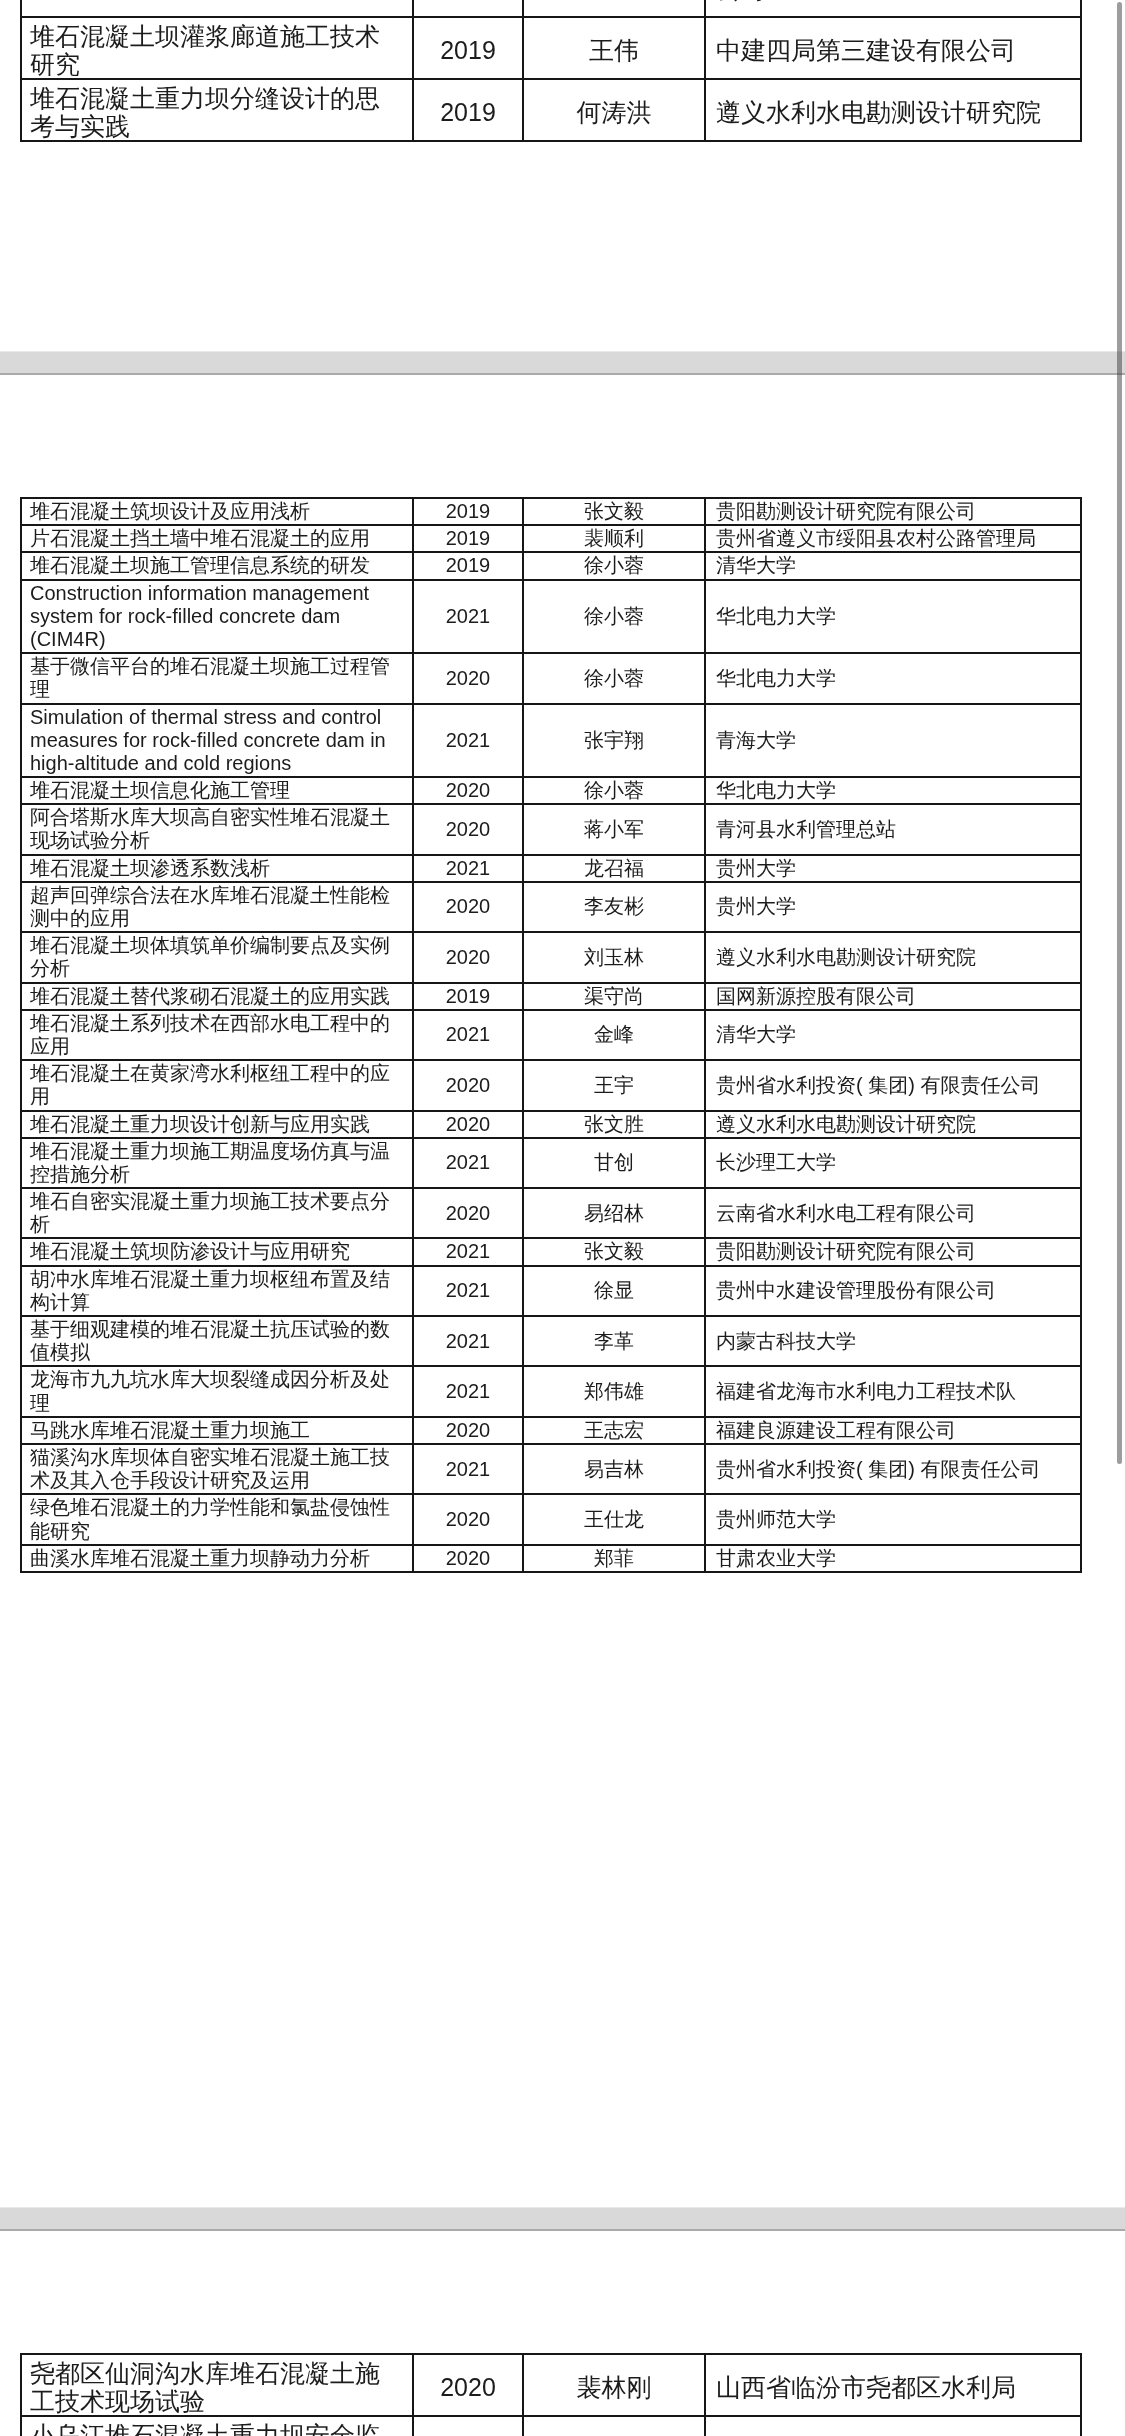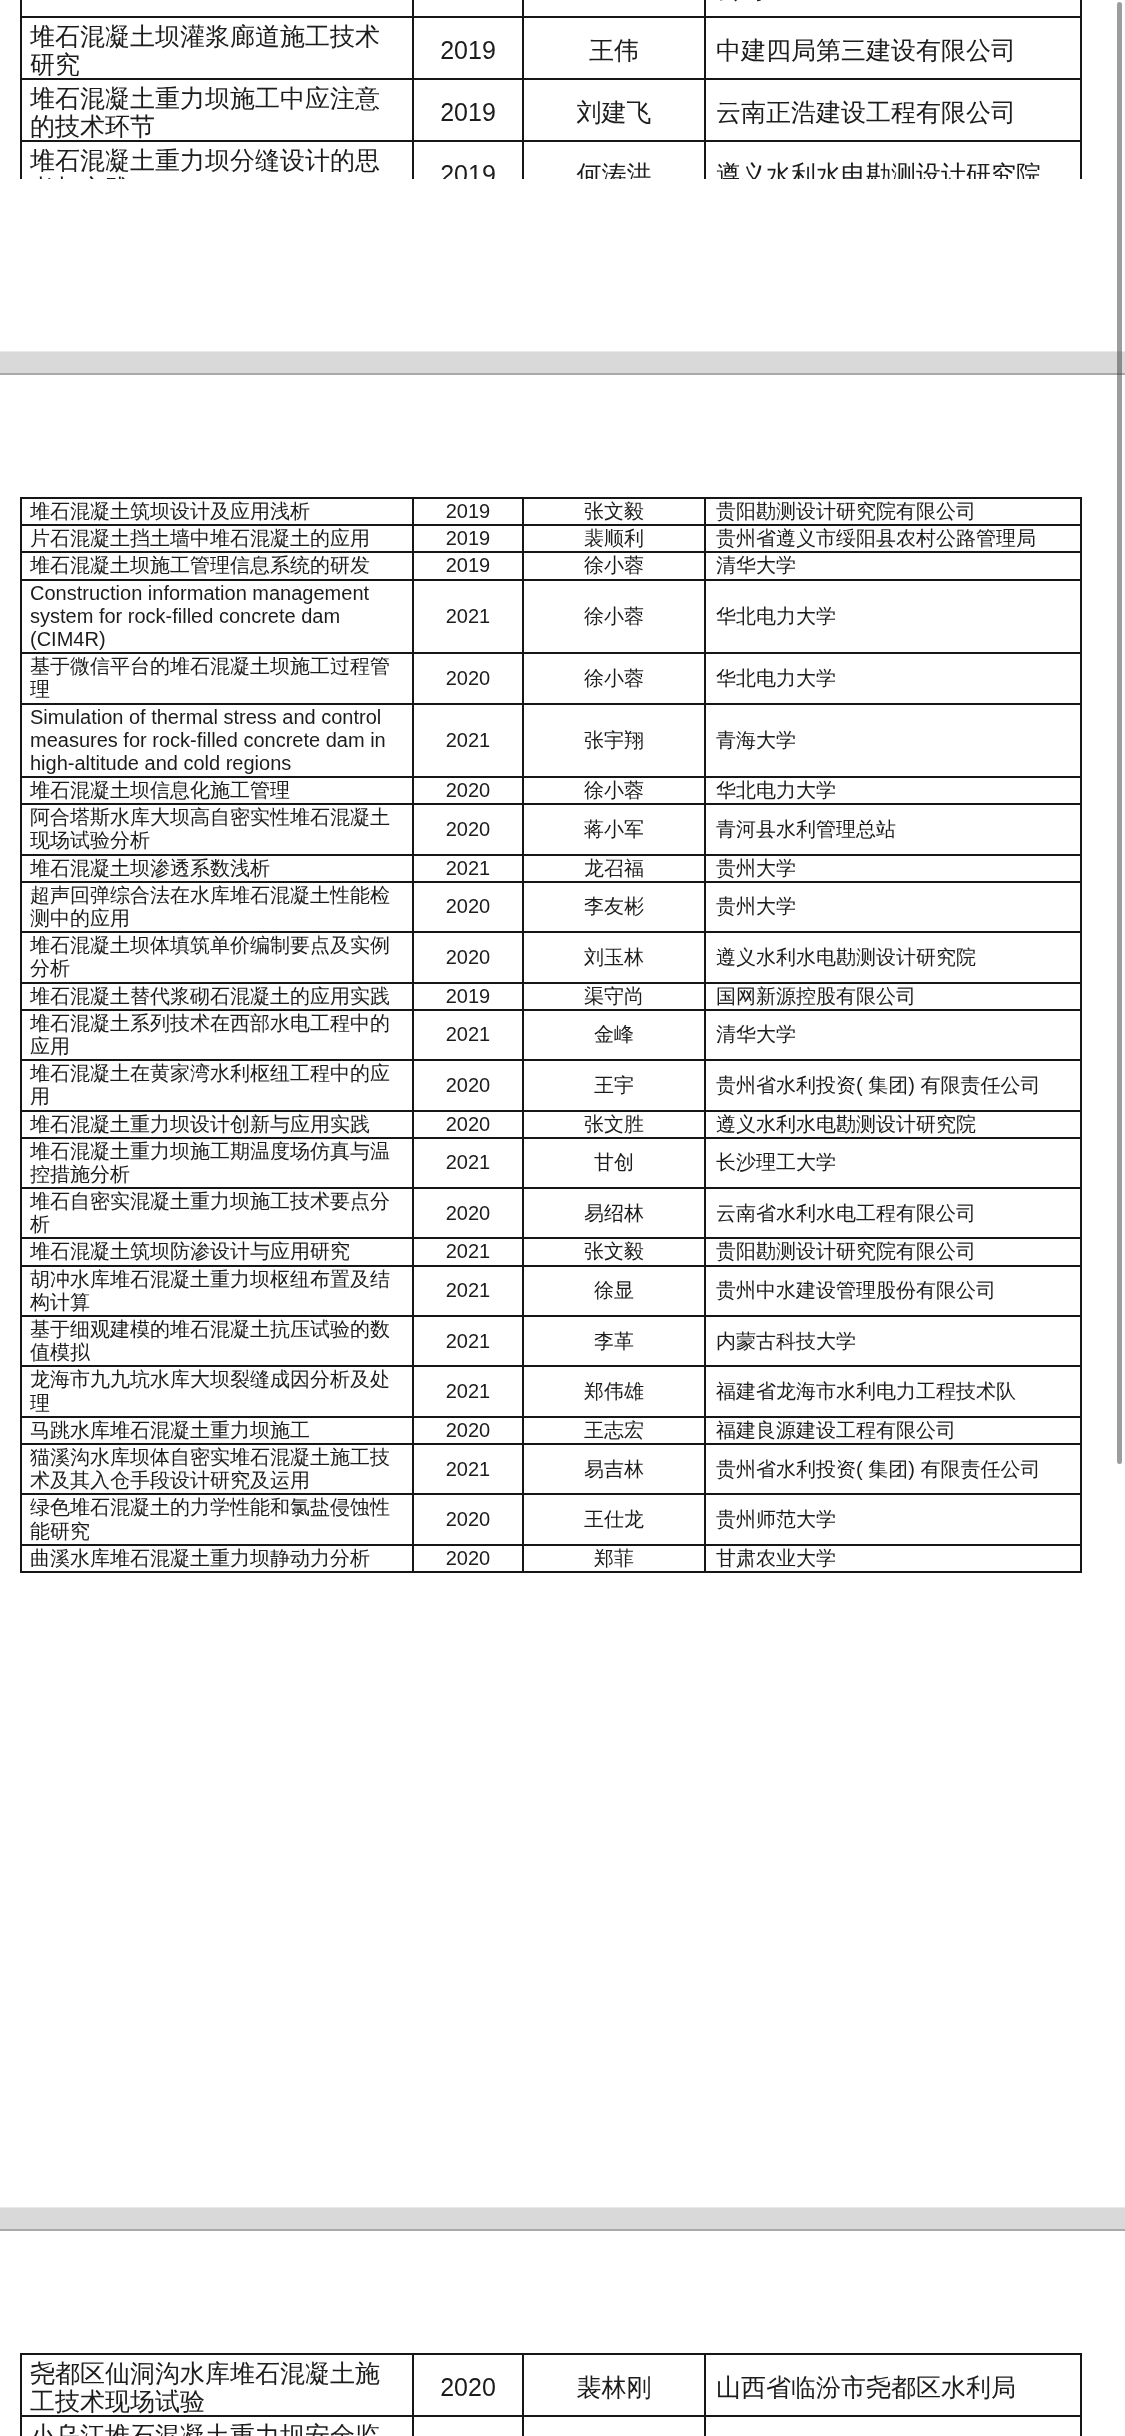--- a/index.html
+++ b/index.html
@@ -67,26 +67,20 @@
           <td class="cell-author"></td>
           <td class="cell-org">公司</td>
         </tr>
         <tr>
           <td class="cell-title">堆石混凝土坝灌浆廊道施工技术研究</td>
           <td class="cell-year">2019</td>
           <td class="cell-author">王伟</td>
           <td class="cell-org">中建四局第三建设有限公司</td>
         </tr>
         <tr>
-          <td class="cell-title">堆石混凝土重力坝施工中应注意的技术环节</td>
-          <td class="cell-year">2019</td>
-          <td class="cell-author">刘建飞</td>
-          <td class="cell-org">云南正浩建设工程有限公司</td>
-        </tr>
-        <tr>
           <td class="cell-title">堆石混凝土重力坝分缝设计的思考与实践</td>
           <td class="cell-year">2019</td>
           <td class="cell-author">何涛洪</td>
           <td class="cell-org">遵义水利水电勘测设计研究院</td>
         </tr>
       </tbody>
   </table>
 </div>
 
 <div class="page-gap" id="page-gap-1"></div>

